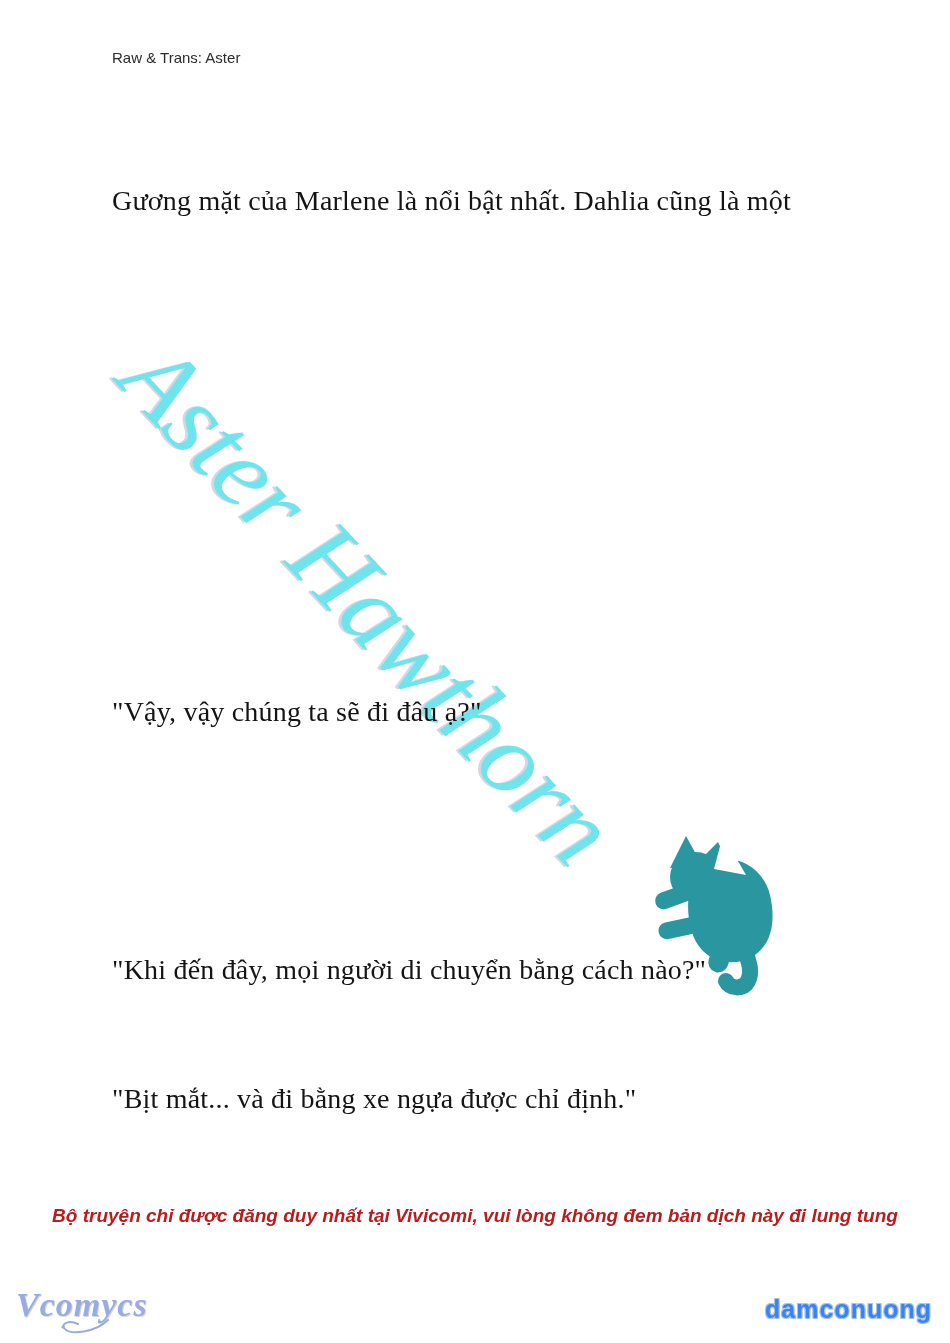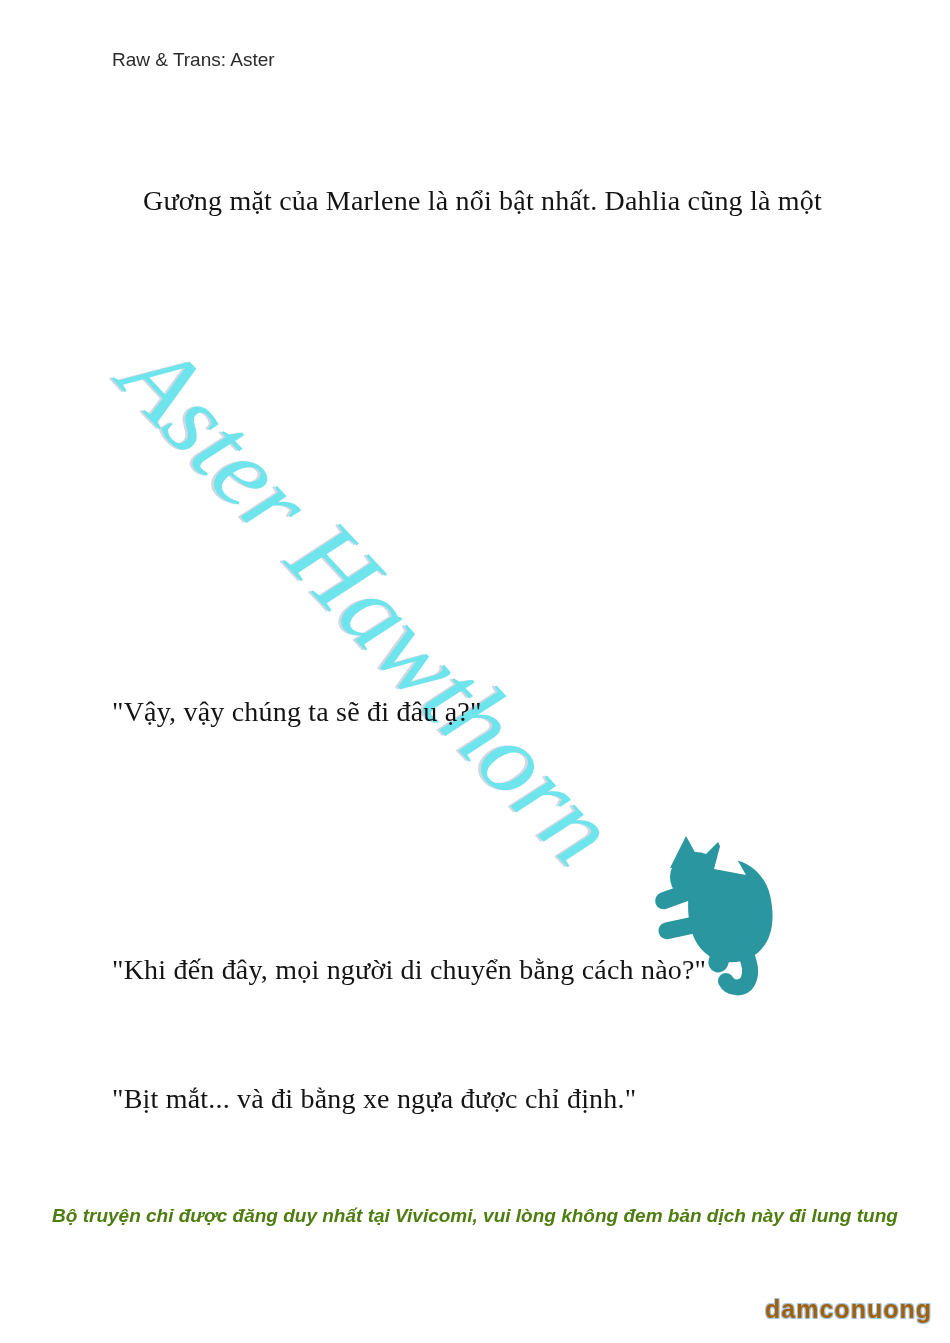--- a/index.html
+++ b/index.html
@@ -3,64 +3,64 @@
 <meta charset="utf-8">
 <style>
   html,body{margin:0;padding:0;background:#e8e8e8;}
   .page{
     position:relative;width:950px;height:1343px;background:#ffffff;
     margin:0 auto;overflow:hidden;
     font-family:"Liberation Serif",serif;color:#141414;
   }
   .credit{
     position:absolute;left:112px;top:49px;
-    font-family:"Liberation Sans",sans-serif;font-size:19px;color:#2b2b2b;
+    font-family:"Liberation Sans",sans-serif;font-size:15px;color:#2b2b2b;
     z-index:3;white-space:nowrap;
   }
   .watermark{
     position:absolute;left:185px;top:318px;z-index:1;
     font-family:"Liberation Serif",serif;font-style:italic;
     font-size:104px;color:#6ee4ec;white-space:nowrap;
     transform:rotate(47deg);transform-origin:0 0;
     text-shadow:-2px 2px 0 rgba(145,155,180,0.40);
     pointer-events:none;
   }
   .cat{position:absolute;left:650px;top:833px;z-index:2;}
   .textblock{
     position:absolute;left:112px;width:740px;z-index:3;
     font-size:28px;line-height:48.5px;letter-spacing:0.2px;
   }
-  .textblock .ln{height:48.5px;white-space:nowrap;margin-left:31px;}
+  .textblock .ln{height:48.5px;white-space:nowrap;}
   .tb-p1{top:177px;}
   .tb-p2{top:406px;}
   .tb-d1{top:688px;}
   .tb-n1{top:817px;}
   .tb-d2{top:946px;}
   .tb-d3{top:1075px;}
   .footer-line{
     position:absolute;left:0;width:950px;text-align:center;z-index:3;
     font-family:"Liberation Sans",sans-serif;font-weight:bold;font-style:italic;
-    font-size:19px;color:#4d7c0f;white-space:nowrap;
+    font-size:19px;color:#b91c1c;white-space:nowrap;
   }
   .fl1{top:1205px;}
   .fl2{top:1237px;}
   .fl3{top:1265px;}
   .logo-left{
     position:absolute;left:16px;top:1288px;z-index:3;width:150px;
   }
   .logo-left .logo-text{
     font-family:"Liberation Serif",serif;font-style:italic;font-weight:bold;
     font-size:34px;color:#9aabdd;letter-spacing:1px;line-height:34px;
     text-shadow:1px 1px 0 #cdd6ef;
   }
   .logo-left .logo-swirl{display:block;margin:-4px 0 0 40px;}
   .logo-right{
     position:absolute;right:18px;top:1295px;z-index:3;
     font-family:"Liberation Sans",sans-serif;font-weight:bold;
-    font-size:25px;letter-spacing:1px;color:#a16207;white-space:nowrap;
+    font-size:25px;letter-spacing:1px;color:#3b82f6;white-space:nowrap;
     text-shadow:-1px -1px 0 #a9c5e2,1px -1px 0 #a9c5e2,-1px 1px 0 #a9c5e2,1px 1px 0 #a9c5e2,0 0 3px #ffffff;
   }
 </style>
 </head>
 <body>
 
 <div class="page">
 
   <div class="credit">Raw &amp; Trans: Aster</div>
 
@@ -91,16 +91,23 @@
     <div class="ln">Gương mặt của Marlene là nổi bật nhất. Dahlia cũng là một</div>
   </div>
 
 
   <div class="textblock tb-d1">"Vậy, vậy chúng ta sẽ đi đâu ạ?"</div>
   <div class="textblock tb-d2">"Khi đến đây, mọi người di chuyển bằng cách nào?"</div>
   <div class="textblock tb-d3">"Bịt mắt... và đi bằng xe ngựa được chỉ định."</div>
 
   <div class="footer-line fl1">Bộ truyện chỉ được đăng duy nhất tại Vivicomi, vui lòng không đem bản dịch này đi lung tung</div>
 
+  <div class="logo-left">
+    <div class="logo-text">Vcomycs</div>
+    <svg class="logo-swirl" width="60" height="18" viewBox="0 0 60 18">
+      <path d="M52,2 C40,14 14,18 8,10 C5,5 14,2 22,6" fill="none" stroke="#9aabdd" stroke-width="2" stroke-linecap="round"></path>
+      <circle cx="7" cy="9" r="1.6" fill="#9aabdd"></circle>
+    </svg>
+  </div>
 
   <div class="logo-right">damconuong</div>
 
 </div>
 
 </body></html>

